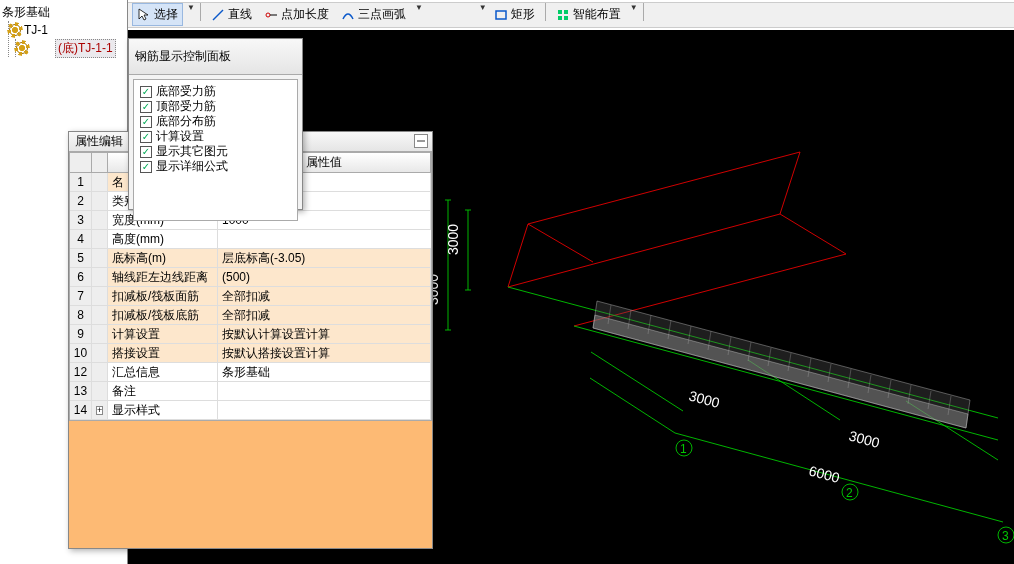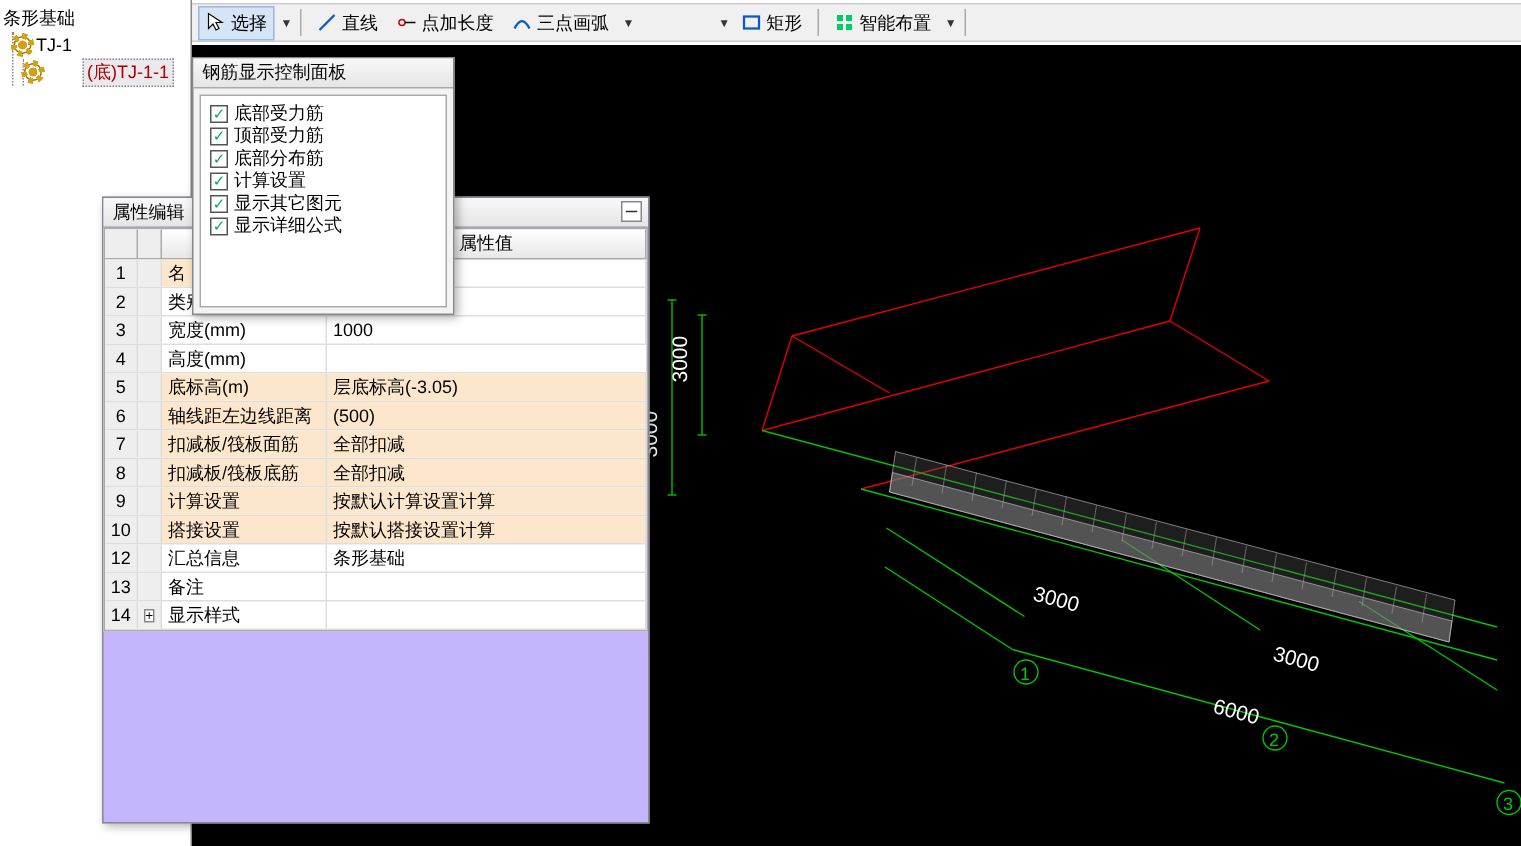--- a/index.html
+++ b/index.html
@@ -15,21 +15,21 @@
     .toolbar {
       position: absolute;
       top: 2px;
       left: 128px;
       right: 0;
       height: 26px;
       background: #f0f0f0;
       border-top: 1px solid #ccc;
       border-bottom: 1px solid #ccc;
       display: flex;
-      align-items: center;
+      align-items: flex-start;
       padding: 0 4px;
       gap: 2px;
     }
     .tb-btn {
       display: flex;
       align-items: center;
       padding: 2px 4px;
       border: 1px solid transparent;
       cursor: pointer;
       gap: 3px;
@@ -112,21 +112,21 @@
       right: 0;
       bottom: 0;
       background: #000;
     }
     .prop-window {
       position: absolute;
       left: 68px;
       top: 131px;
       width: 365px;
       height: 418px;
-      background: #c4b5fd;
+      background: #fdba74;
       border: 1px solid #888;
       box-shadow: 2px 2px 6px rgba(0,0,0,.3);
     }
     .prop-title {
       height: 20px;
       background: linear-gradient(#f8f8f8, #e5e5e5);
       border-bottom: 1px solid #aaa;
       display: flex;
       align-items: center;
       padding: 0 6px;
@@ -192,21 +192,21 @@
       left: 128px;
       top: 38px;
       width: 175px;
       height: 172px;
       background: #f3f3f3;
       border: 1px solid #888;
       box-shadow: 2px 2px 6px rgba(0,0,0,.3);
       z-index: 10;
     }
     .control-title {
-      height: 20px;
+      height: 36px;
       background: linear-gradient(#f8f8f8,#e5e5e5);
       border-bottom: 1px solid #aaa;
       display: flex;
       align-items: center;
       padding: 0 6px;
     }
     .control-body {
       background: #fff;
       margin: 4px;
       border: 1px solid #aaa;

